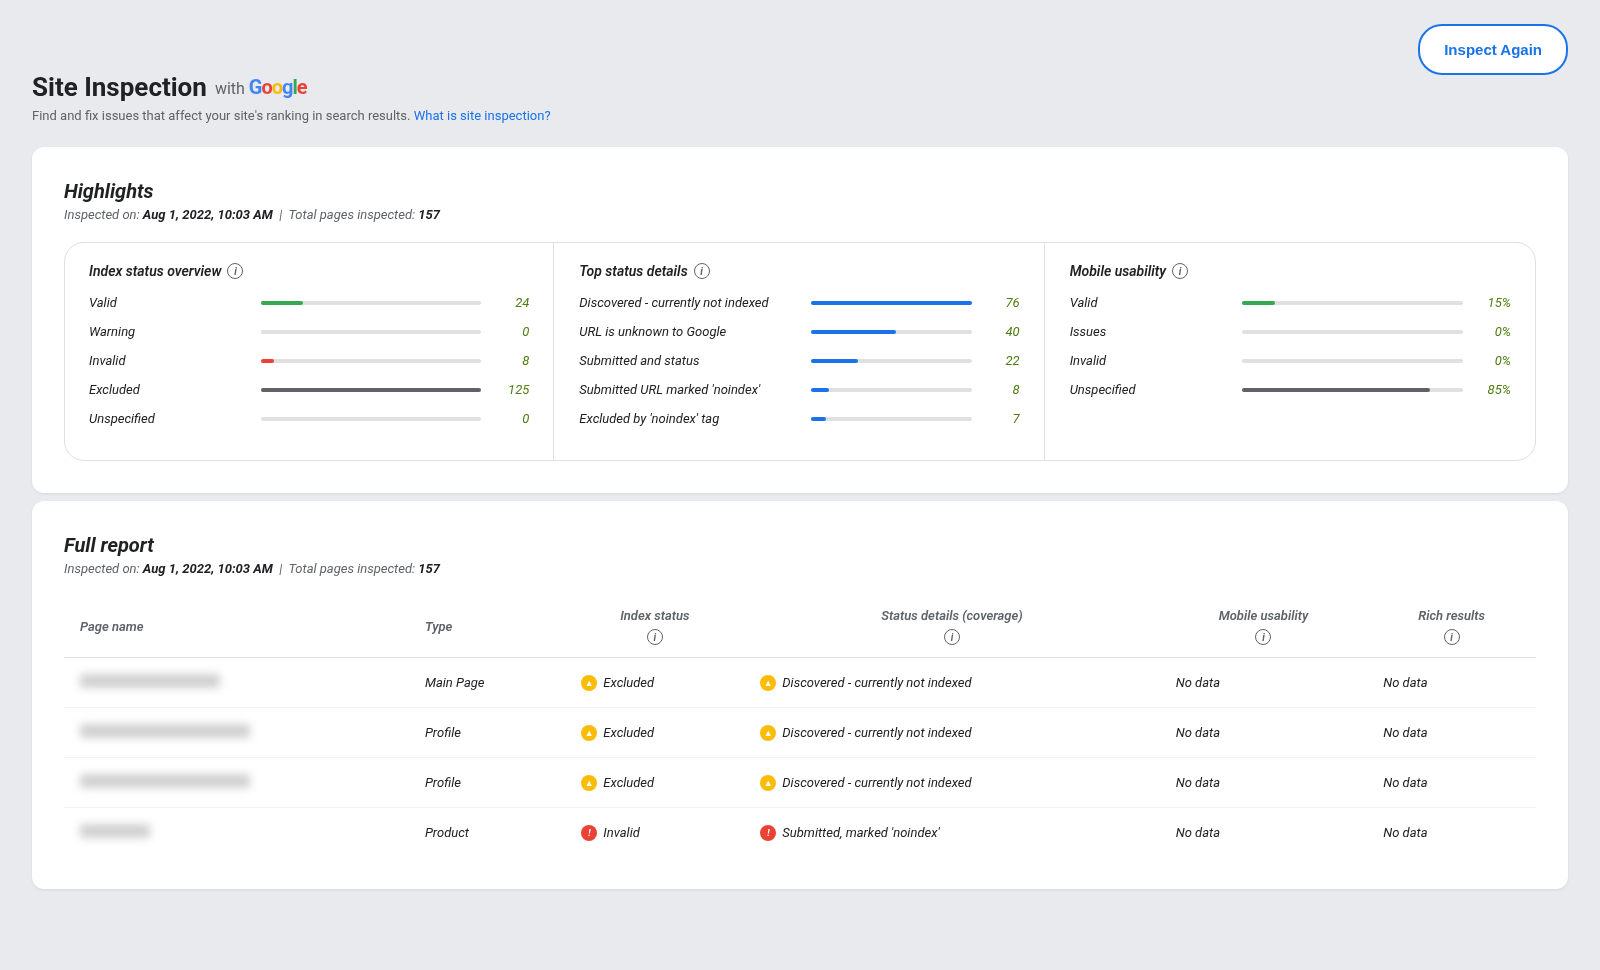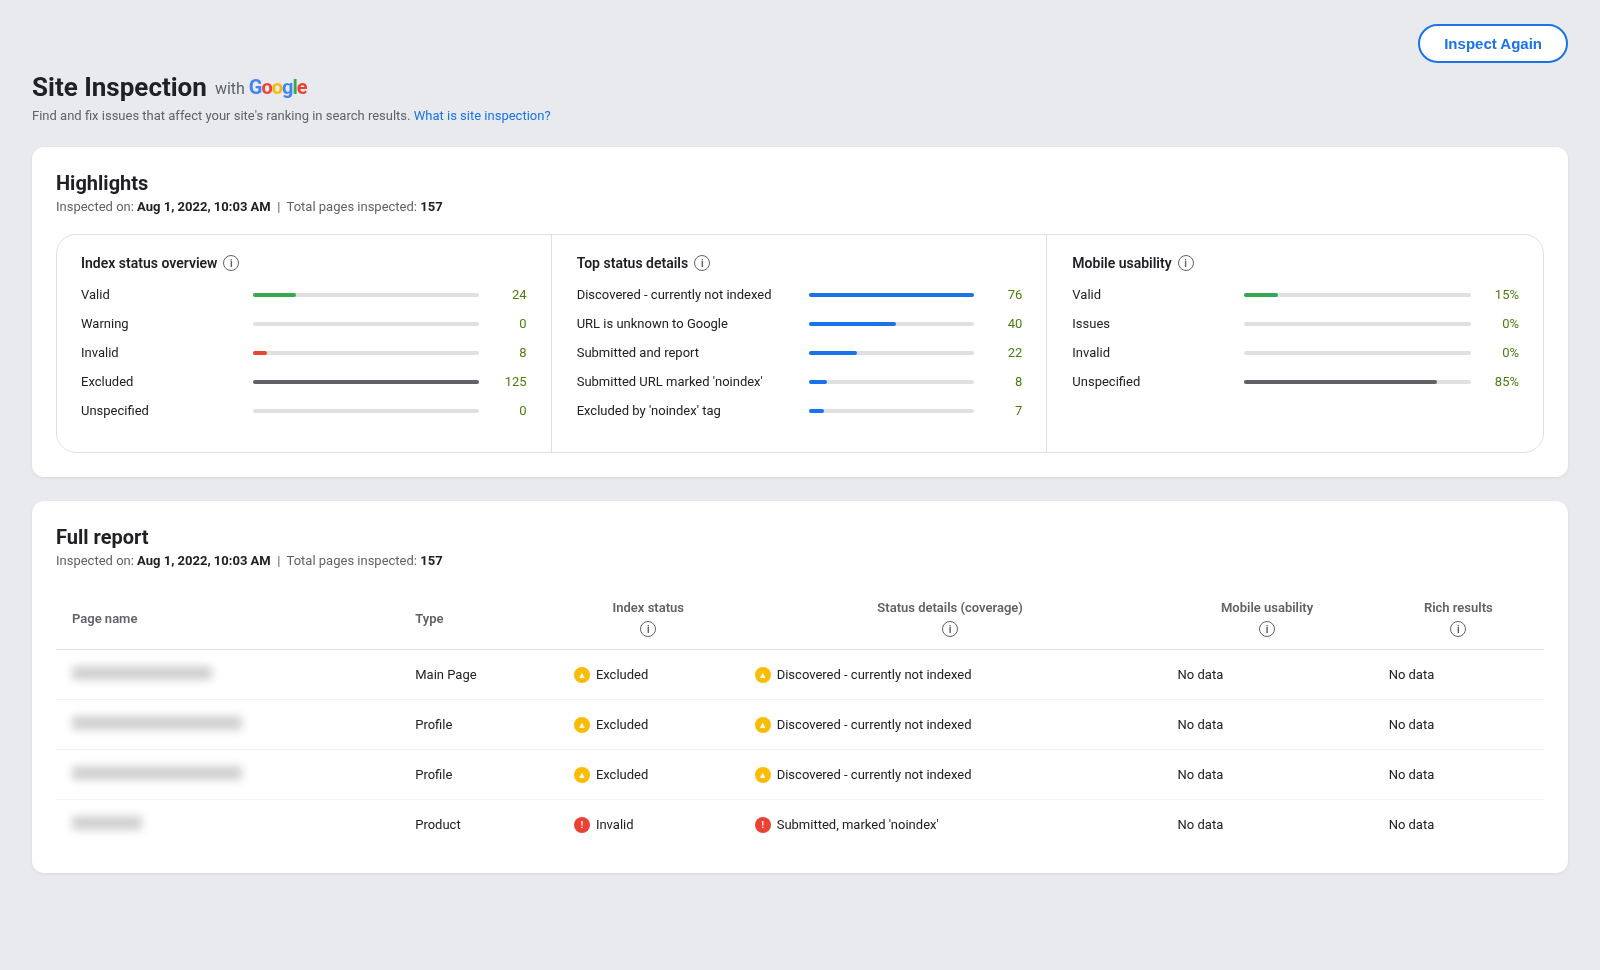--- a/index.html
+++ b/index.html
@@ -48,33 +48,34 @@
     }
     .title-area .subtitle a {
       color: #1a73e8;
       text-decoration: none;
     }
     .inspect-again-btn {
       border: 2px solid #1a73e8;
       color: #1a73e8;
       background: white;
       border-radius: 24px;
-      padding: 9px 24px;
+      padding: 15px 24px;
       font-size: 15px;
       font-weight: 600;
       cursor: pointer;
       white-space: nowrap;
     }
 
     .card {
       background: white;
       border-radius: 12px;
-      padding: 24px;
-      margin-bottom: 24px;
+      padding: 32px;
+      margin-bottom: 8px;
       box-shadow: 0 1px 3px rgba(0,0,0,0.08);
+      font-style: italic;
     }
     .card-title {
       font-size: 20px;
       font-weight: 700;
       margin-bottom: 4px;
     }
     .card-meta {
       font-size: 13px;
       color: #5f6368;
       margin-bottom: 20px;
@@ -330,21 +331,21 @@
         <span class="stat-value">76</span>
       </div>
       <div class="stat-row">
         <span class="stat-label" style="width:220px">URL is unknown to Google</span>
         <div class="stat-bar-wrap">
             <div class="stat-bar bar-blue" style="width:53%"></div>
           </div>
         <span class="stat-value">40</span>
       </div>
       <div class="stat-row">
-        <span class="stat-label" style="width:220px">Submitted and report</span>
+        <span class="stat-label" style="width:220px">Submitted and status</span>
         <div class="stat-bar-wrap">
             <div class="stat-bar bar-blue" style="width:29%"></div>
           </div>
         <span class="stat-value">22</span>
       </div>
       <div class="stat-row">
         <span class="stat-label" style="width:220px">Submitted URL marked 'noindex'</span>
         <div class="stat-bar-wrap">
             <div class="stat-bar bar-blue" style="width:11%"></div>
           </div>

